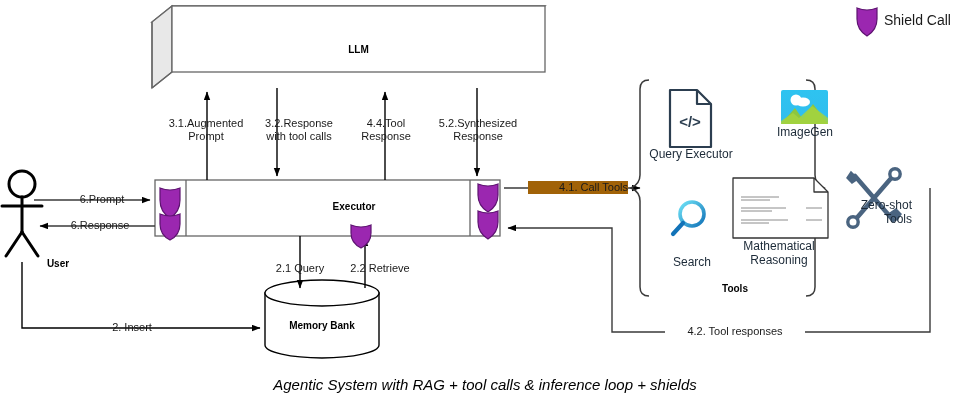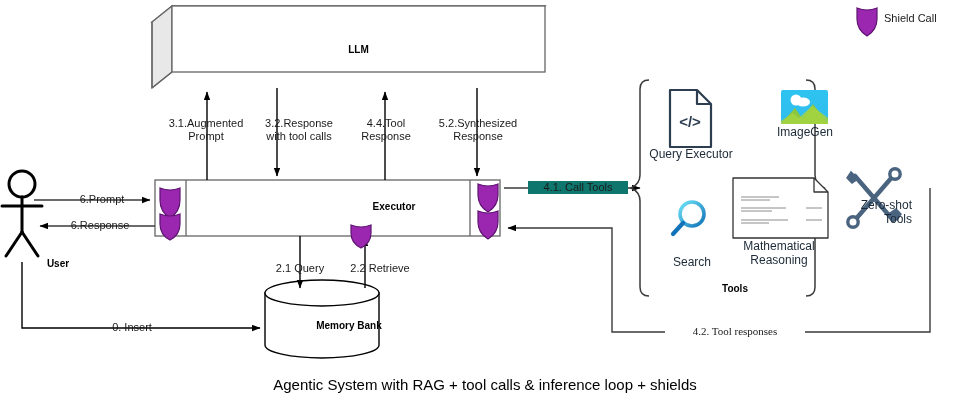--- a/index.html
+++ b/index.html
@@ -4,22 +4,22 @@
 <style>
   html,body{margin:0;padding:0;background:#ffffff;}
   body{width:970px;height:411px;position:relative;overflow:hidden;
        font-family:"Liberation Sans","DejaVu Sans",sans-serif;color:#000;}
   svg{display:block;}
   #diagram{position:absolute;left:0;top:0;}
   .lbl{position:absolute;font-size:11px;line-height:13px;color:#1a1a1a;
        text-align:center;white-space:pre-line;}
   .node-title{position:absolute;font-size:10px;font-weight:bold;text-align:center;color:#000;}
   .tool-cap{position:absolute;font-size:12px;line-height:13.5px;text-align:center;color:#1c2a38;white-space:pre-line;}
-  .caption{position:absolute;font-size:15px;color:#000;text-align:center;width:100%;left:0;}
-  .legend-txt{position:absolute;font-size:11px;color:#1a1a1a;}
+  .caption{position:absolute;font-size:15px;color:#000;text-align:center;width:100%;left:0;font-style:italic;}
+  .legend-txt{position:absolute;font-size:14px;color:#1a1a1a;}
 </style>
 </head>
 <body>
 
 <svg id="diagram" width="970" height="411" viewBox="0 0 970 411">
   <defs>
     <marker id="arrow" markerWidth="9" markerHeight="9" refX="8" refY="3.2" orient="auto" markerUnits="userSpaceOnUse">
       <path d="M0,0 L8.5,3.2 L0,6.4 z" fill="#3a3a3a"></path>
     </marker>
     <marker id="arrowblk" markerWidth="9" markerHeight="9" refX="8" refY="3.2" orient="auto" markerUnits="userSpaceOnUse">
@@ -144,43 +144,43 @@
     <path d="M160,214 q10,4 20,0 l0,10 q0,11 -10,16 q-10,-5 -10,-16 z"></path>
     <path d="M351,225 q10,4 20,0 l0,8 q0,10 -10,15 q-10,-5 -10,-15 z"></path>
     <path d="M478,184 q10,4 20,0 l0,11 q0,11 -10,17 q-10,-6 -10,-17 z"></path>
     <path d="M478,211 q10,4 20,0 l0,11 q0,11 -10,17 q-10,-6 -10,-17 z"></path>
     <path d="M857,8 q10,4 20,0 l0,11 q0,11 -10,17 q-10,-6 -10,-17 z"></path>
   </g>
 </svg>
 
 <div class="node-title" style="left:172px;top:44px;width:373px;">LLM</div>
 
-<div class="node-title" style="left:186px;top:201px;width:336px;margin-left:40px;">Executor</div>
+<div class="node-title" style="left:186px;top:201px;width:336px;">Executor</div>
 
-<div class="node-title" style="left:265px;top:320px;width:114px;padding-left:27px;">Memory Bank</div>
+<div class="node-title" style="left:265px;top:320px;width:114px;">Memory Bank</div>
 
 <div class="node-title" style="left:0px;top:258px;width:46px;margin-left:35px;">User</div>
 
 <div class="node-title" style="left:690px;top:283px;width:90px;">Tools</div>
 
 <div class="lbl" style="left:52px;top:193px;width:100px;">6.Prompt</div>
 <div class="lbl" style="left:46px;top:219px;width:108px;">6.Response</div>
-<div class="lbl" style="left:72px;top:321px;width:120px;">0. Insert</div>
+<div class="lbl" style="left:72px;top:321px;width:120px;">2. Insert</div>
 <div class="lbl" style="left:258px;top:262px;width:84px;">2.1 Query</div>
 <div class="lbl" style="left:331px;top:262px;width:98px;">2.2 Retrieve</div>
 <div class="lbl" style="left:143px;top:117px;width:126px;">3.1.Augmented
 Prompt</div>
 <div class="lbl" style="left:236px;top:117px;width:126px;">3.2.Response
 with tool calls</div>
 <div class="lbl" style="left:340px;top:117px;width:92px;">4.4.Tool
 Response</div>
 <div class="lbl" style="left:421px;top:117px;width:114px;">5.2.Synthesized
 Response</div>
-<div class="lbl" style="left:528px;top:181px;width:100px;background:#0f766e;">4.1. Call Tools</div>
-<div class="lbl" style="left:665px;top:325px;width:140px;background:#fff;font-family:Liberation Serif, serif;">4.2. Tool responses</div>
+<div class="lbl" style="left:528px;top:181px;width:100px;background:#a16207;text-align:right;">4.1. Call Tools</div>
+<div class="lbl" style="left:665px;top:325px;width:140px;background:#fff;">4.2. Tool responses</div>
 
 <div class="tool-cap" style="left:646px;top:148px;width:90px;">Query Executor</div>
 <div class="tool-cap" style="left:769px;top:126px;width:72px;">ImageGen</div>
 <div class="tool-cap" style="left:836px;top:199px;width:76px;text-align:right;">Zero-shot
 Tools</div>
 <div class="tool-cap" style="left:662px;top:256px;width:60px;">Search</div>
 <div class="tool-cap" style="left:727px;top:240px;width:104px;">Mathematical
 Reasoning</div>
 
 <div class="legend-txt" style="left:884px;top:12px;">Shield Call</div>

